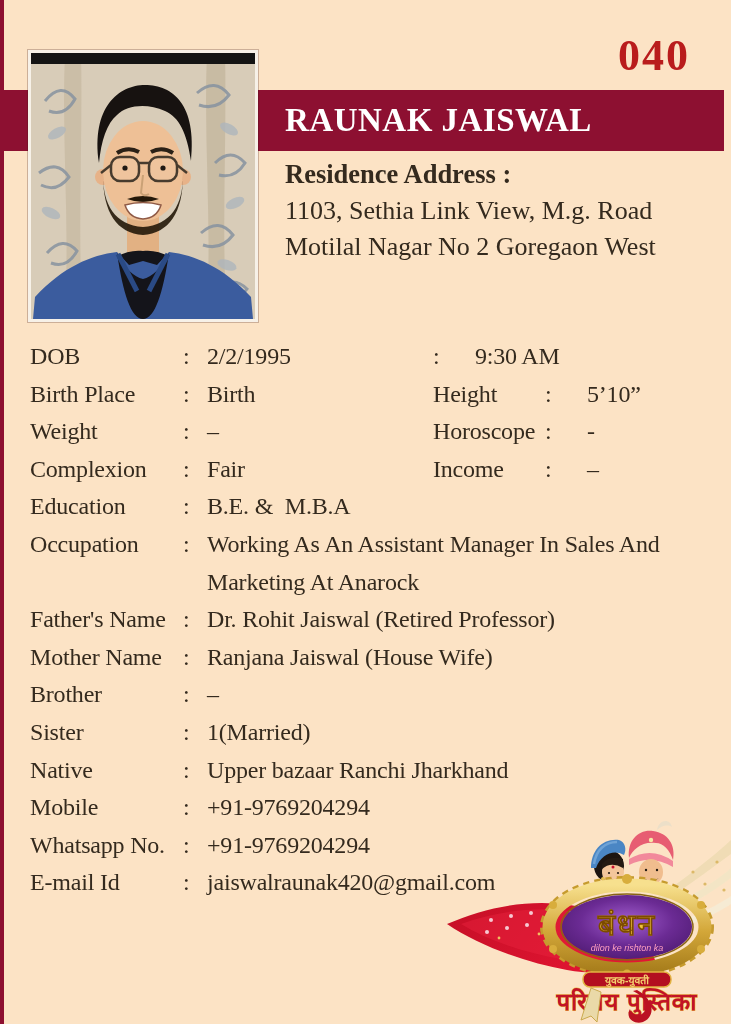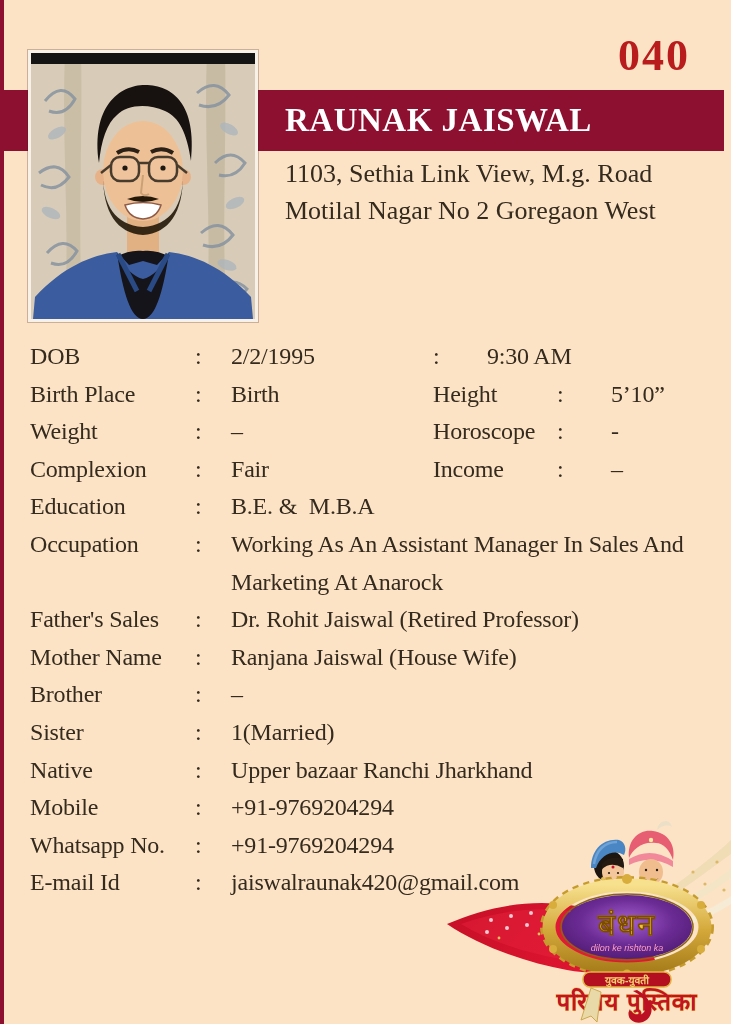--- a/index.html
+++ b/index.html
@@ -13,21 +13,21 @@
   .serial{position:absolute;left:618px;top:30px;font-size:44px;font-weight:bold;color:#b91c1c;letter-spacing:2px;}
   .name-band{position:absolute;left:0;top:90px;width:724px;height:61px;background:#8d1031;}
   .name-text{position:absolute;left:285px;top:0;height:65px;line-height:61px;color:#ffffff;
     font-size:33px;font-weight:bold;letter-spacing:0.5px;white-space:nowrap;}
   .photo{position:absolute;left:28px;top:50px;width:230px;height:272px;background:#d8ccb8;
     border:3px solid #f7f1e8;box-sizing:border-box;box-shadow:0 0 0 1px rgba(60,20,20,.25);z-index:3;}
   .photo svg{display:block;}
   .addr{position:absolute;left:285px;top:156px;font-size:26px;line-height:36.5px;}
   .addr-label{font-weight:bold;font-size:26.5px;}
   .fields{position:absolute;left:30px;top:338px;width:700px;font-size:24px;letter-spacing:-0.2px;}
-  .row{display:flex;line-height:37.6px;align-items:flex-start;gap:12px;}
+  .row{display:flex;line-height:37.6px;align-items:flex-start;}
   .lbl{flex:0 0 153px;white-space:nowrap;}
   .colon{flex:0 0 24px;}
   .val{flex:1;white-space:pre-wrap;}
   .fields-right{position:absolute;left:433px;top:338px;width:298px;font-size:24px;letter-spacing:-0.2px;}
   .fields-right .lbl{flex:0 0 112px;}
   .fields-right .colon{flex:0 0 42px;}
   .logo{position:absolute;left:431px;top:820px;width:300px;height:204px;z-index:2;}
   .brand-text{font-family:"Liberation Sans", sans-serif;}
 </style>
 </head>
@@ -89,20 +89,21 @@
         <path d="M146,112 L156,120" fill="none"></path>
       </g>
       <circle cx="94" cy="115" r="2.6" fill="#1f1812"></circle>
       <circle cx="132" cy="115" r="2.6" fill="#1f1812"></circle>
       <path d="M112,122 L110,140 Q113,144 118,141" stroke="#caa176" stroke-width="2" fill="none"></path>
     </g>
   </svg>
 </div>
 
 <div class="addr">
+  <div class="addr-label">Residence Address :</div>
   <div>1103, Sethia Link View, M.g. Road</div>
   <div>Motilal Nagar No 2 Goregaon West</div>
 </div>
 
 <div class="fields">
   <div class="row">
       <span class="lbl">DOB</span>
       <span class="colon">:</span>
       <span class="val">2/2/1995</span>
     </div>
@@ -126,21 +127,21 @@
       <span class="colon">:</span>
       <span class="val">B.E. &amp;  M.B.A</span>
     </div>
   <div class="row">
       <span class="lbl">Occupation</span>
       <span class="colon">:</span>
       <span class="val">Working As An Assistant Manager In Sales And
 Marketing At Anarock</span>
     </div>
   <div class="row">
-      <span class="lbl">Father's Sales</span>
+      <span class="lbl">Father's Name</span>
       <span class="colon">:</span>
       <span class="val">Dr. Rohit Jaiswal (Retired Professor)</span>
     </div>
   <div class="row">
       <span class="lbl">Mother Name</span>
       <span class="colon">:</span>
       <span class="val">Ranjana Jaiswal (House Wife)</span>
     </div>
   <div class="row">
       <span class="lbl">Brother</span>

